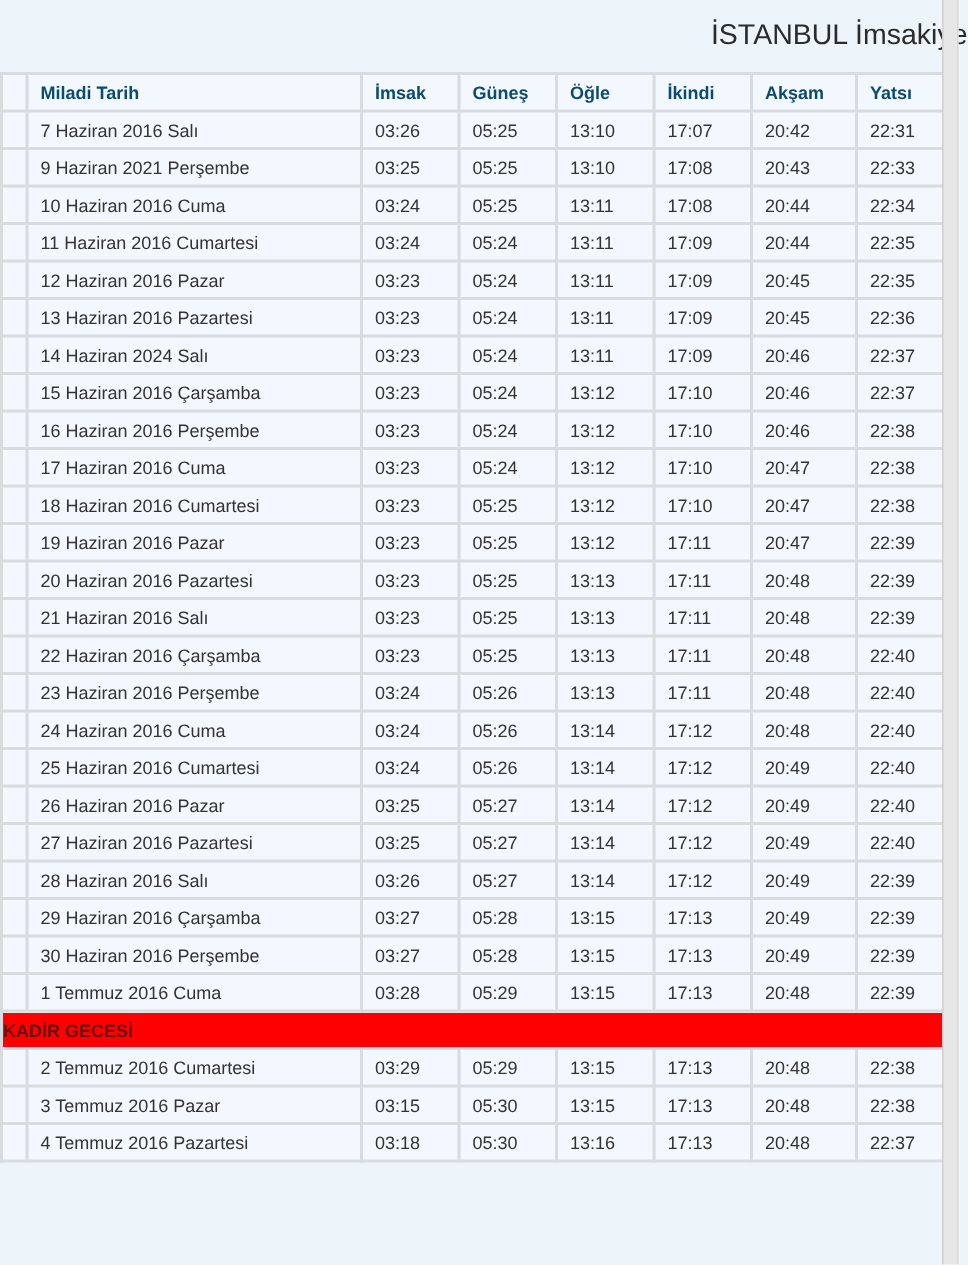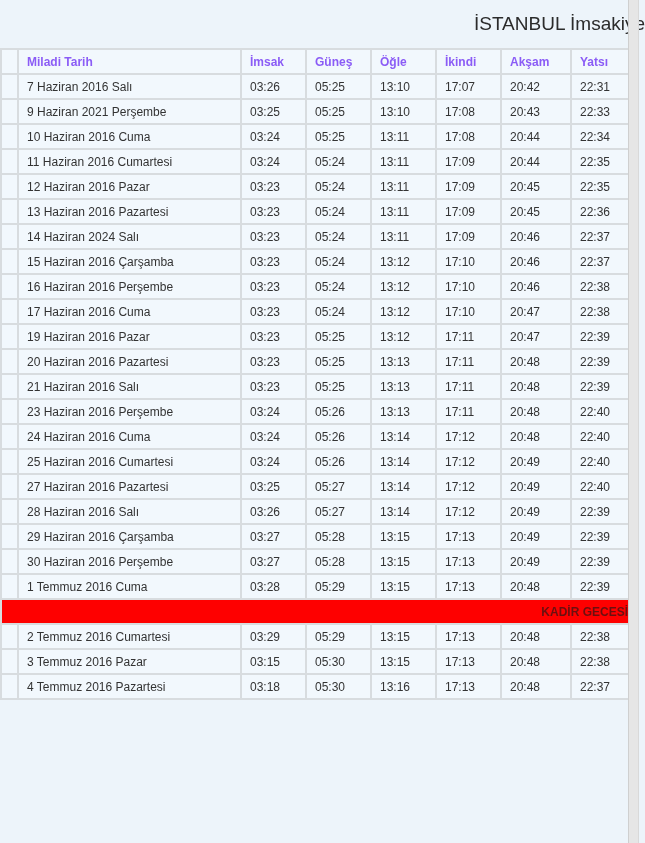--- a/index.html
+++ b/index.html
@@ -19,34 +19,34 @@
     width:628px;margin:0;
   }
   th,td{
     border:2px solid var(--border,#d8dcdf);
     background:var(--cell-bg,#f2f8fd);
     font-size:12px;color:#333;
     height:23px;padding:0 0 0 8px;
     text-align:left;vertical-align:middle;
     overflow:hidden;white-space:nowrap;
   }
-  thead th{font-weight:bold;color:#8b5cf6;height:23px;}
+  thead th{font-weight:bold;color:#0c4a6e;height:23px;}
   td.spacer,th.spacer{padding:0;}
   col.c-spacer{width:17px;}
   col.c-date{width:223px;}
   col.c-imsak{width:65px;}
   col.c-gunes{width:65px;}
   col.c-ogle{width:65px;}
   col.c-ikindi{width:65px;}
   col.c-aksam{width:70px;}
   col.c-yatsi{width:58px;}
   td.special{
     background:var(--special-bg,#fe0000);
     color:var(--special-text,#6b1010);
-    font-weight:bold;text-align:right;padding:0;
+    font-weight:bold;text-align:left;padding:0;
   }
   .scrollbar-track{
     position:absolute;top:0;left:628px;width:9px;height:843px;
     background:#e6e6e6;border-left:1px solid #cfcfcf;border-right:1px solid #d9d9d9;
   }
 </style>
 </head>
 <body>
 
 <div class="title">İSTANBUL İmsakiye</div>
@@ -170,20 +170,30 @@
         <td>17 Haziran 2016 Cuma</td>
         <td>03:23</td>
         <td>05:24</td>
         <td>13:12</td>
         <td>17:10</td>
         <td>20:47</td>
         <td>22:38</td>
       </tr>
       <tr>
         <td class="spacer"></td>
+        <td>18 Haziran 2016 Cumartesi</td>
+        <td>03:23</td>
+        <td>05:25</td>
+        <td>13:12</td>
+        <td>17:10</td>
+        <td>20:47</td>
+        <td>22:38</td>
+      </tr>
+      <tr>
+        <td class="spacer"></td>
         <td>19 Haziran 2016 Pazar</td>
         <td>03:23</td>
         <td>05:25</td>
         <td>13:12</td>
         <td>17:11</td>
         <td>20:47</td>
         <td>22:39</td>
       </tr>
       <tr>
         <td class="spacer"></td>
@@ -197,20 +207,30 @@
       </tr>
       <tr>
         <td class="spacer"></td>
         <td>21 Haziran 2016 Salı</td>
         <td>03:23</td>
         <td>05:25</td>
         <td>13:13</td>
         <td>17:11</td>
         <td>20:48</td>
         <td>22:39</td>
+      </tr>
+      <tr>
+        <td class="spacer"></td>
+        <td>22 Haziran 2016 Çarşamba</td>
+        <td>03:23</td>
+        <td>05:25</td>
+        <td>13:13</td>
+        <td>17:11</td>
+        <td>20:48</td>
+        <td>22:40</td>
       </tr>
       <tr>
         <td class="spacer"></td>
         <td>23 Haziran 2016 Perşembe</td>
         <td>03:24</td>
         <td>05:26</td>
         <td>13:13</td>
         <td>17:11</td>
         <td>20:48</td>
         <td>22:40</td>
@@ -223,20 +243,30 @@
         <td>13:14</td>
         <td>17:12</td>
         <td>20:48</td>
         <td>22:40</td>
       </tr>
       <tr>
         <td class="spacer"></td>
         <td>25 Haziran 2016 Cumartesi</td>
         <td>03:24</td>
         <td>05:26</td>
+        <td>13:14</td>
+        <td>17:12</td>
+        <td>20:49</td>
+        <td>22:40</td>
+      </tr>
+      <tr>
+        <td class="spacer"></td>
+        <td>26 Haziran 2016 Pazar</td>
+        <td>03:25</td>
+        <td>05:27</td>
         <td>13:14</td>
         <td>17:12</td>
         <td>20:49</td>
         <td>22:40</td>
       </tr>
       <tr>
         <td class="spacer"></td>
         <td>27 Haziran 2016 Pazartesi</td>
         <td>03:25</td>
         <td>05:27</td>

